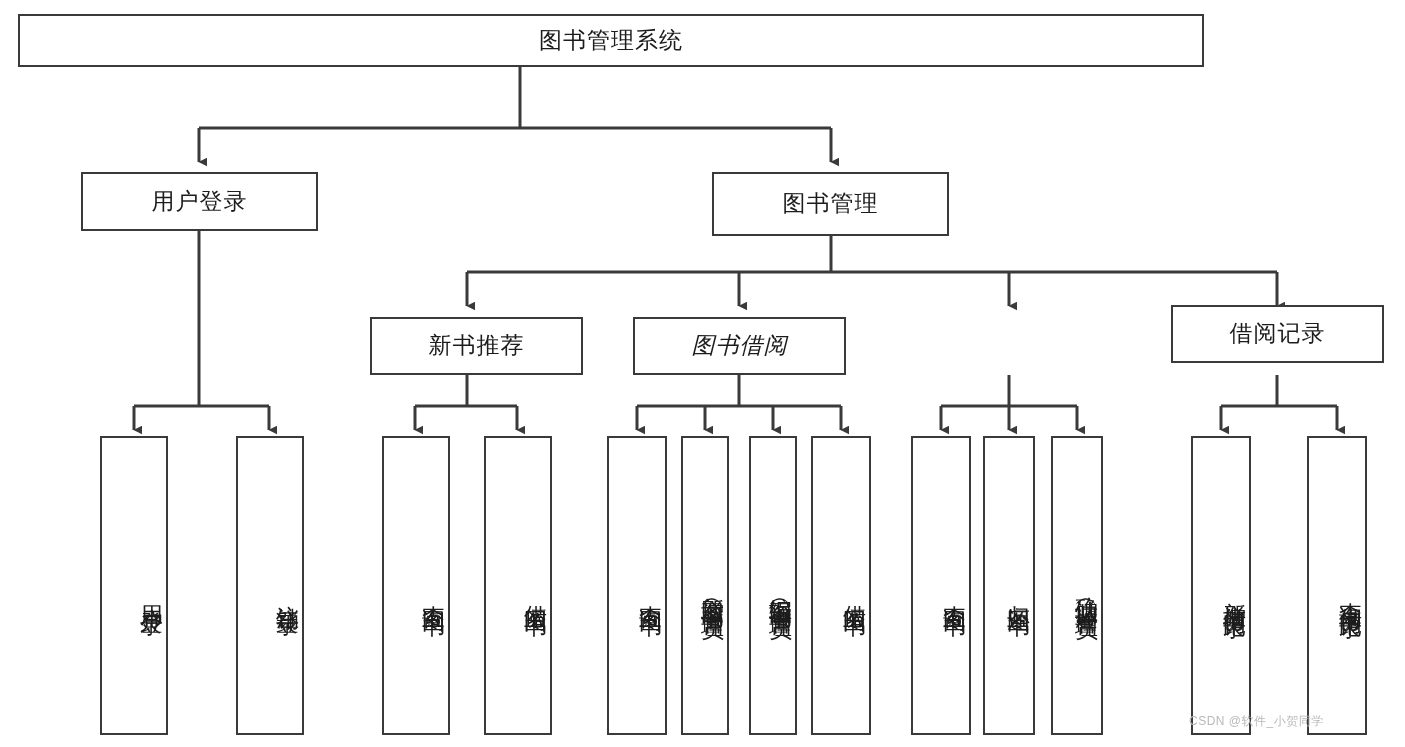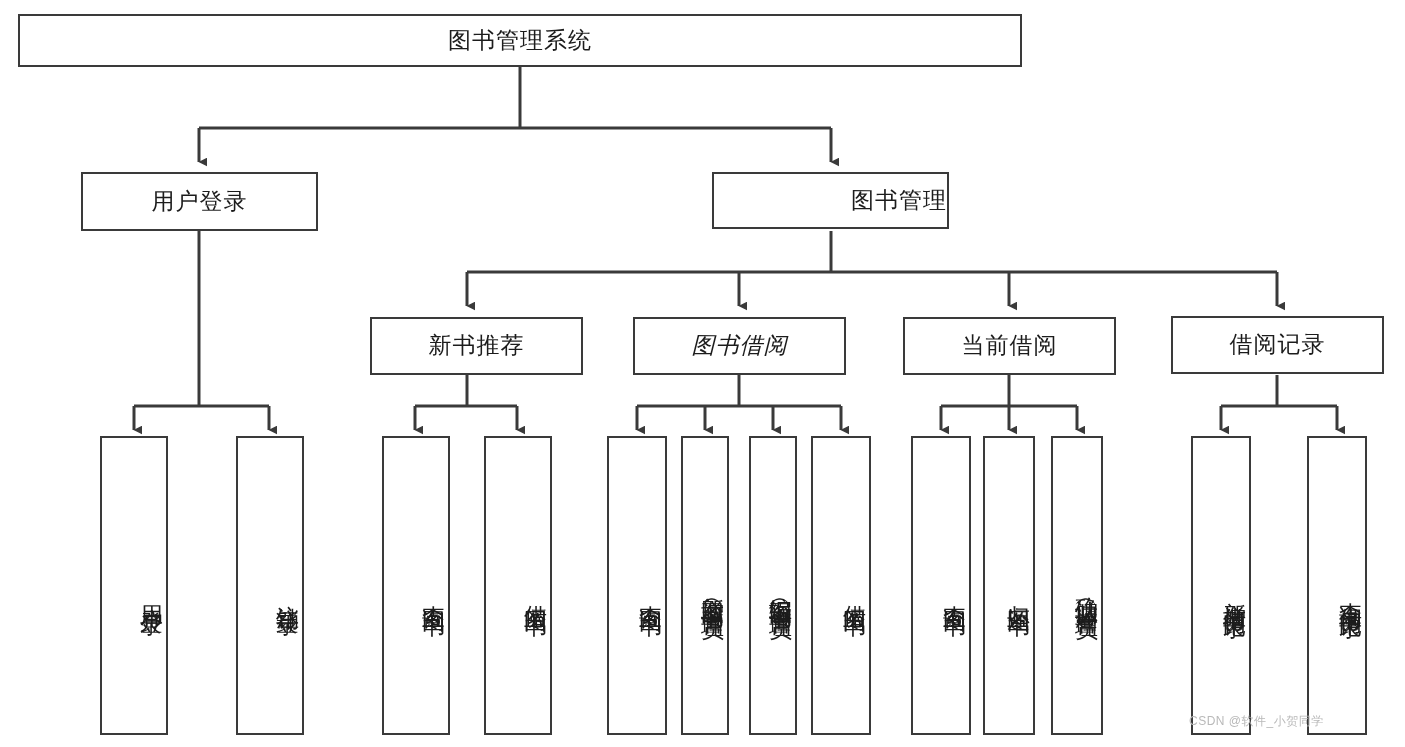--- a/index.html
+++ b/index.html
@@ -113,41 +113,38 @@
       <path d="M 1009 406 L 1009 430" marker-end="url(#arrow)"></path>
       <path d="M 1077 406 L 1077 430" marker-end="url(#arrow)"></path>
 
       <path d="M 1277 375 L 1277 406"></path>
       <path d="M 1221 406 L 1337 406"></path>
       <path d="M 1221 406 L 1221 430" marker-end="url(#arrow)"></path>
       <path d="M 1337 406 L 1337 430" marker-end="url(#arrow)"></path>
     </g>
   </svg>
 
-  <div class="node horiz" style="left:18px; top:14px; width:1004px; height:53px;">
+  <div class="node horiz" style="left:18px; top:14px; width:1186px; height:53px;">
     <span>图书管理系统</span>
   </div>
 
   <div class="node horiz" style="left:81px; top:172px; width:237px; height:59px;">
     <span>用户登录</span>
   </div>
-  <div class="node horiz" style="left:712px; top:172px; width:237px; height:57px;justify-content:flex-end;">
+  <div class="node horiz" style="left:712px; top:172px; width:237px; height:64px;">
     <span>图书管理</span>
   </div>
 
   <div class="node horiz" style="left:361px; top:317px; width:213px; height:58px;margin-left:9px;">
     <span>新书推荐</span>
   </div>
   <div class="node horiz" style="left:633px; top:317px; width:213px; height:58px;font-style:italic;">
     <span>图书借阅</span>
   </div>
-  <div class="node horiz" style="left:903px; top:317px; width:213px; height:58px;">
-    <span>当前借阅</span>
-  </div>
-  <div class="node horiz" style="left:1171px; top:316px; width:213px; height:58px;">
+  <div class="node horiz" style="left:1171px; top:305px; width:213px; height:58px;">
     <span>借阅记录</span>
   </div>
 
   <div class="node vert" style="left:100px; top:436px; width:68px; height:299px;">
     <span class="vtext">用户登录</span>
   </div>
   <div class="node vert" style="left:236px; top:436px; width:68px; height:299px;">
     <span class="vtext">注销登录</span>
   </div>
 

